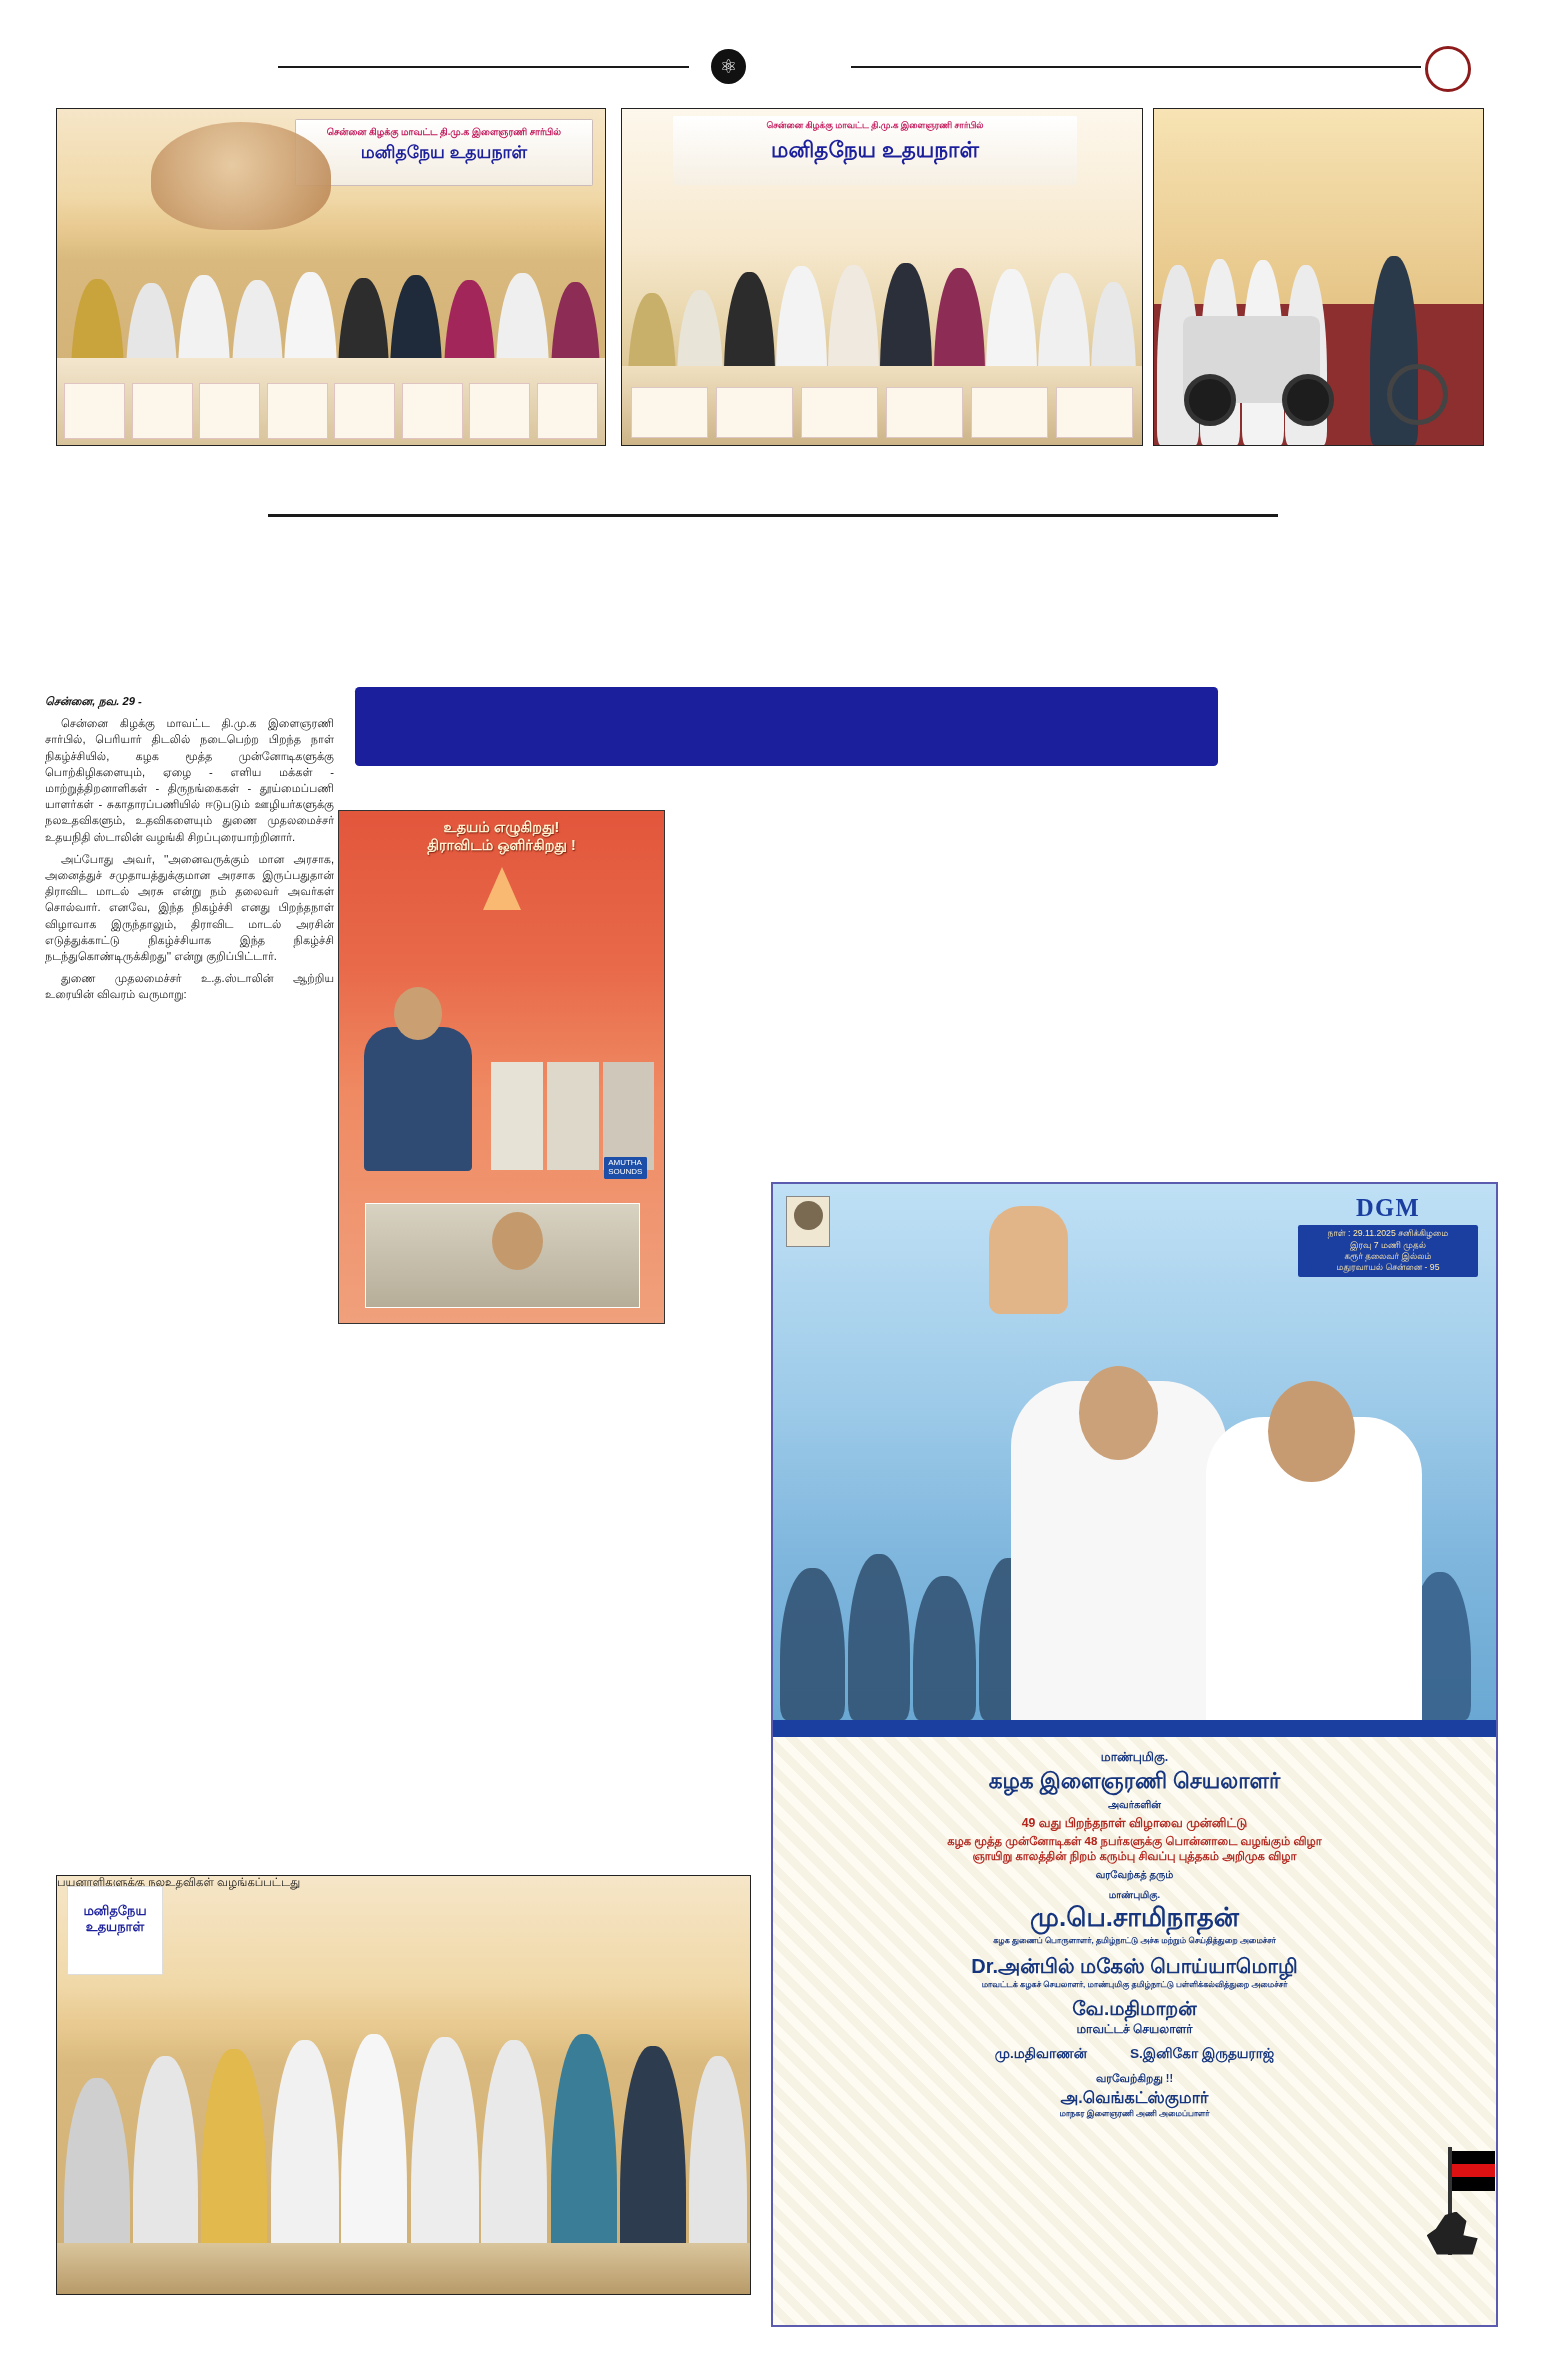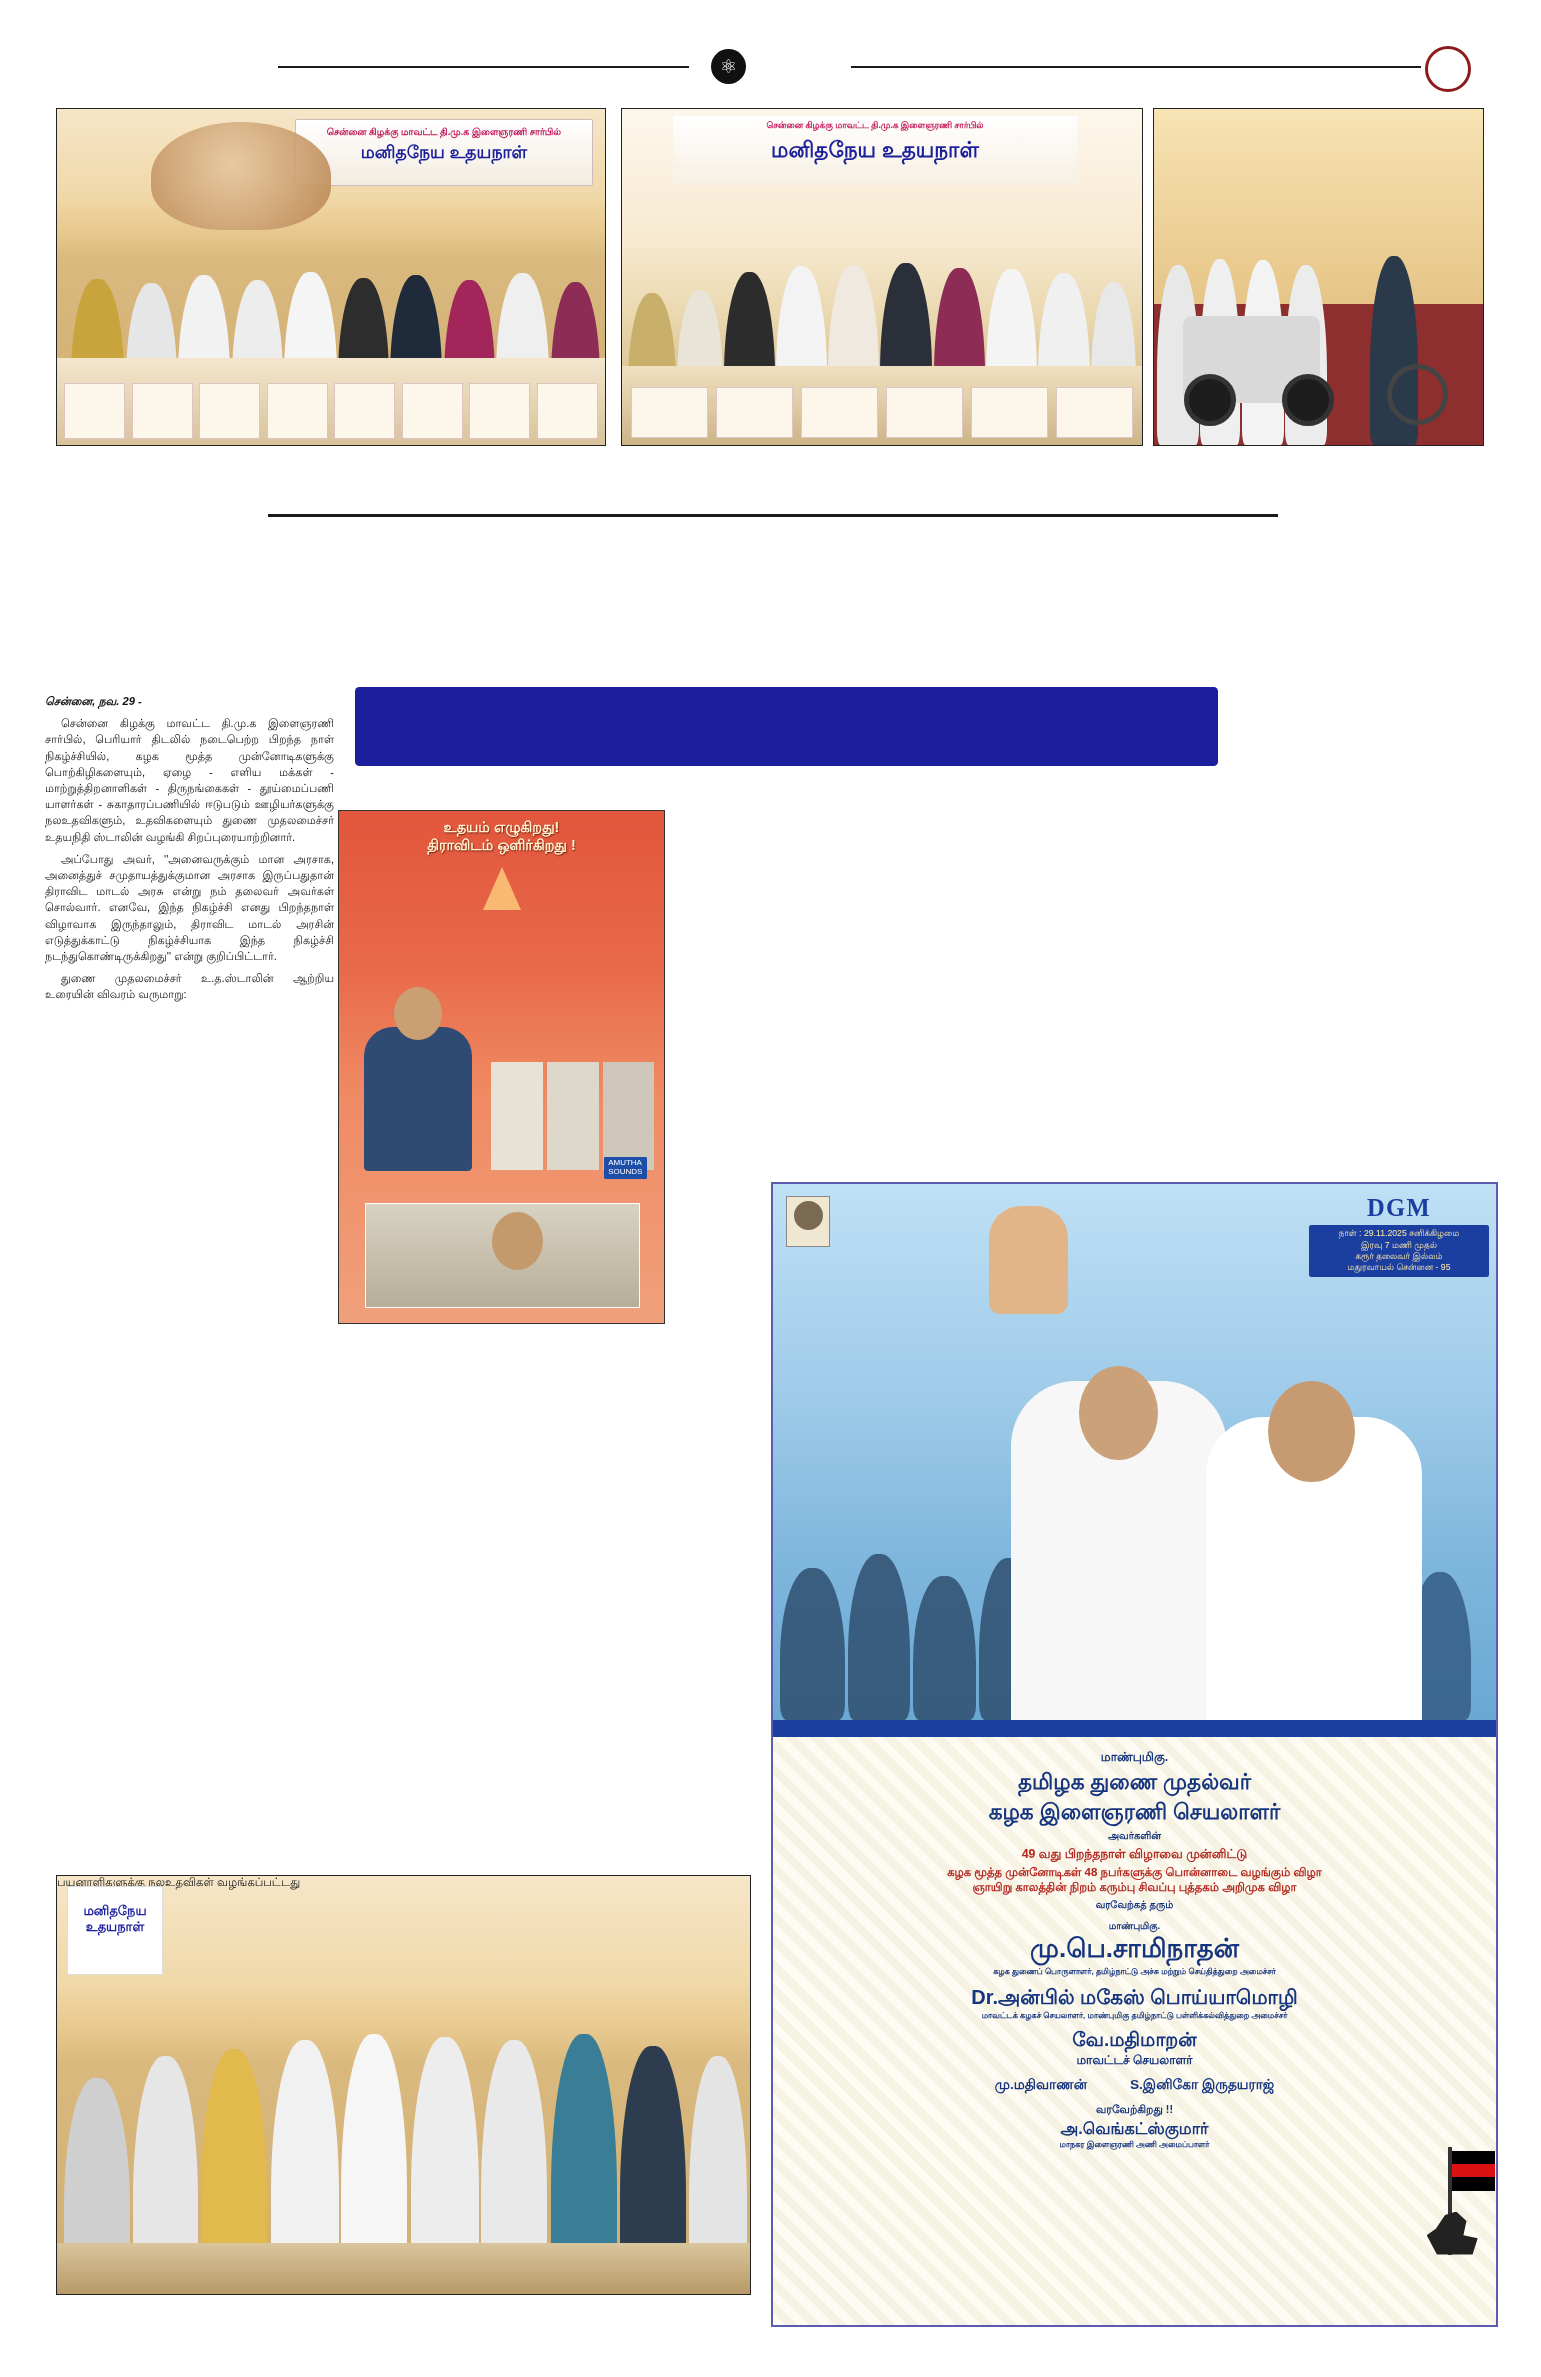--- a/index.html
+++ b/index.html
@@ -51,21 +51,21 @@
       padding:2.2px 4.3px;border-radius:1.4px;text-align:left;line-height:1.1;}
   .poster-speech .framephoto{position:absolute;left:8%;bottom:3%;width:84%;height:20%;
       background:linear-gradient(#d8d2c2,#b7ae99);border:1.4px solid #fff;}
 
   
   .bigposter{position:absolute;border:2.2px solid #5b5bb0;background:#fff;overflow:hidden;}
   .bp-top{position:absolute;left:0;right:0;top:0;height:47%;
       background:linear-gradient(#bfe0f5 0%,#9ecbe9 40%,#7fb6dd 70%,#6aa8d3 100%);overflow:hidden;}
   .bp-stamp{position:absolute;left:13px;top:11.5px;width:42px;height:49px;background:#efe7d2;border:1.4px solid #888;}
   .bp-stamp i{display:block;margin:4.3px auto;width:29px;height:29px;border-radius:50%;background:#7a6a52;}
-  .bp-dgm{position:absolute;right:7px;top:10px;width:180px;text-align:center;}
+  .bp-dgm{position:absolute;right:18px;top:10px;width:180px;text-align:center;}
   .bp-dgm .logo{font-size:24.5px;font-weight:bold;color:#1b3fa0;letter-spacing:1.4px;font-family:"Liberation Serif",serif;}
   .bp-dgm .dgmbox{margin-top:2.9px;background:#1b3fa0;color:#ffe9a8;font-size:8.7px;line-height:1.3;padding:3.6px 4.3px;border-radius:2.2px;}
   .bp-mid{position:absolute;left:0;right:0;top:47%;height:1.5%;background:#1b3fa0;}
   .bp-bot{position:absolute;left:0;right:0;top:48.5%;bottom:0;background:
       repeating-linear-gradient(45deg,#fdfbf2 0 8.7px,#f7f3e4 8.7px 17.3px);}
   .bp-bot .ln{text-align:center;color:#16357f;font-weight:bold;}
   .bp-foot{position:absolute;left:0;right:0;bottom:0;height:7%;background:#fff;
       display:flex;align-items:center;justify-content:center;color:#7a1010;font-weight:bold;font-size:19.5px;}
   .bp-flag{position:absolute;right:13px;bottom:12%;width:65px;height:108px;}
   .bp-flag .pole{position:absolute;left:30px;top:0;width:3.6px;height:108px;background:#333;}
@@ -242,21 +242,20 @@
       <div class="bp-face" style="left:495px;bottom:238px;width:87px;height:101px;background:#c79b72;"></div>
 
       <div style="position:absolute;left:216px;top:21.6px;width:79px;height:108px;background:#e2b588;border-radius:32px 32px 11.5px 11.5px;"></div>
     </div>
 
     <div class="bp-mid"></div>
 
     <div class="bp-bot">
       <div style="padding:13px 19px 0 19px;">
         <div class="ln" style="font-size:12.3px;">மாண்புமிகு.</div>
-        <div class="ln" style="font-size:21.6px;margin-top:2.9px;">தமிழக துணை முதல்வர்</div>
         <div class="ln" style="font-size:21.6px;margin-top:1.4px;">கழக இளைஞரணி செயலாளர்</div>
         <div class="ln" style="font-size:10px;margin-top:2.9px;">அவர்களின்</div>
         <div class="ln" style="font-size:12.3px;margin-top:4.3px;color:#b3261e;">49 வது பிறந்தநாள் விழாவை முன்னிட்டு</div>
         <div class="ln" style="font-size:11.5px;margin-top:2.9px;color:#b3261e;">கழக மூத்த முன்னோடிகள் 48 நபர்களுக்கு பொன்னாடை வழங்கும் விழா</div>
         <div class="ln" style="font-size:11.5px;margin-top:1.4px;color:#b3261e;">ஞாயிறு காலத்தின் நிறம் கரும்பு சிவப்பு புத்தகம் அறிமுக விழா</div>
         <div class="ln" style="font-size:10px;margin-top:4.3px;">வரவேற்கத் தரும்</div>
 
         <div class="ln" style="font-size:9.4px;margin-top:7.2px;">மாண்புமிகு.</div>
         <div class="ln" style="font-size:26px;margin-top:1.4px;">மு.பெ.சாமிநாதன்</div>
         <div class="ln" style="font-size:8px;">கழக துணைப் பொருளாளர், தமிழ்நாட்டு அச்சு மற்றும் செய்தித்துறை அமைச்சர்</div>

